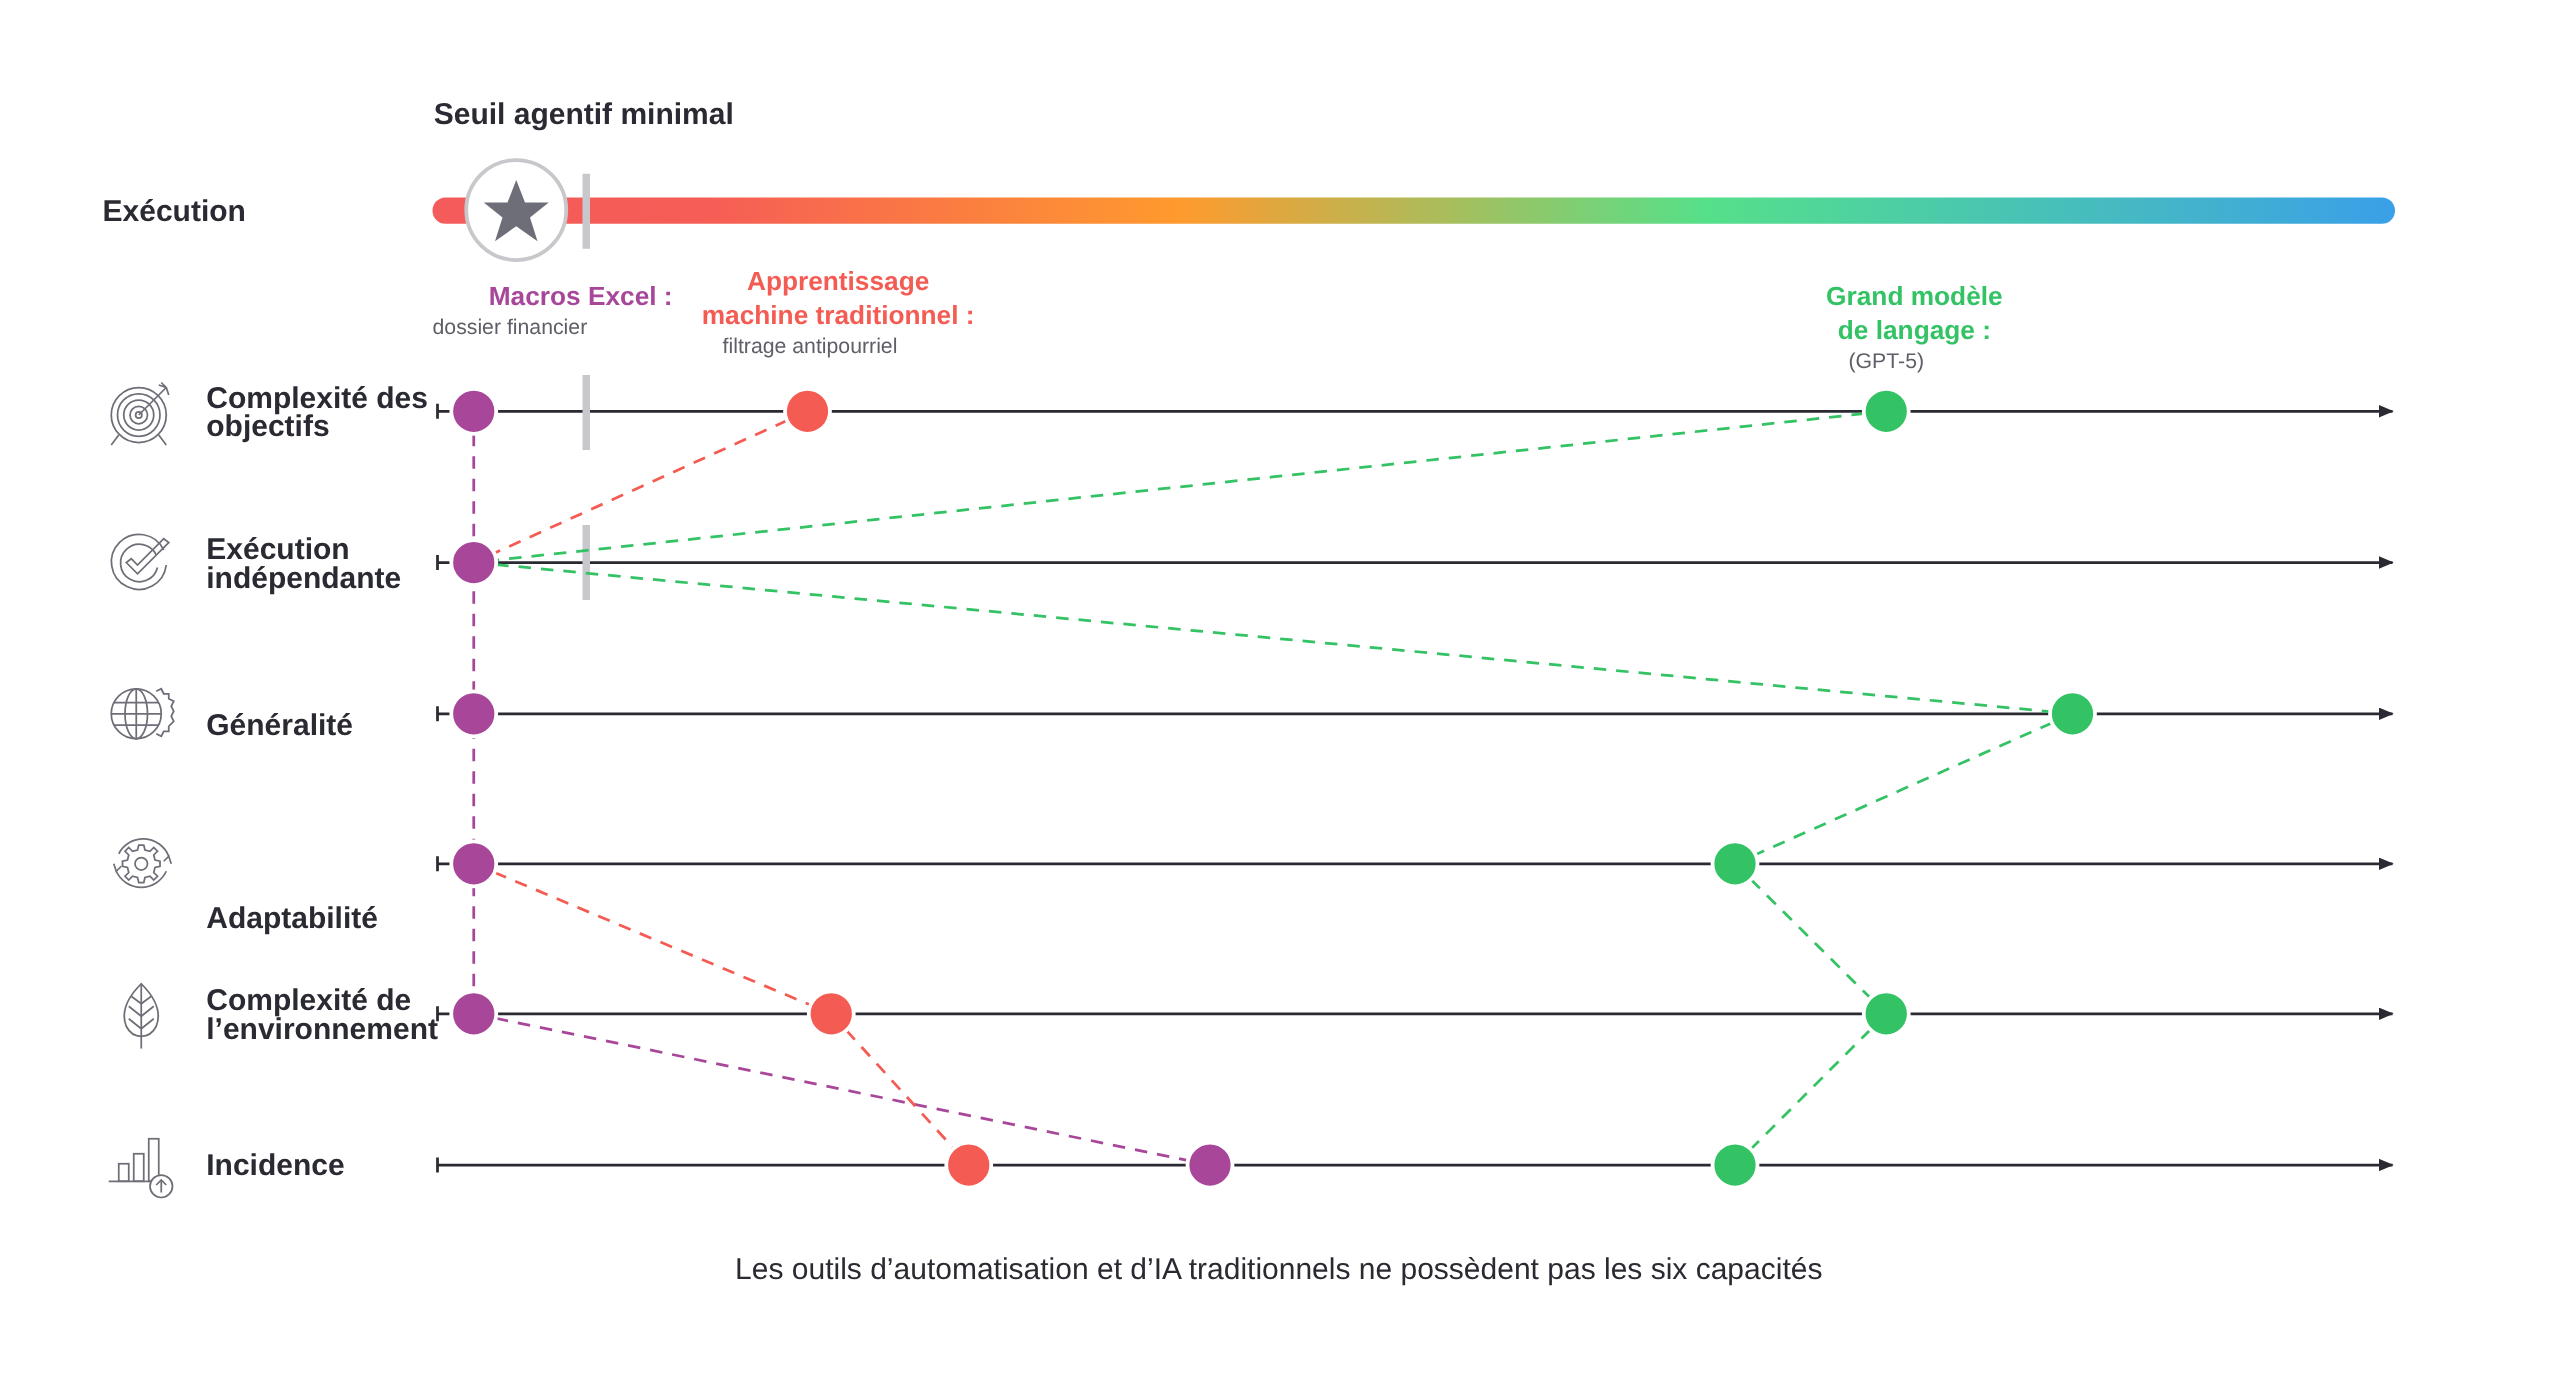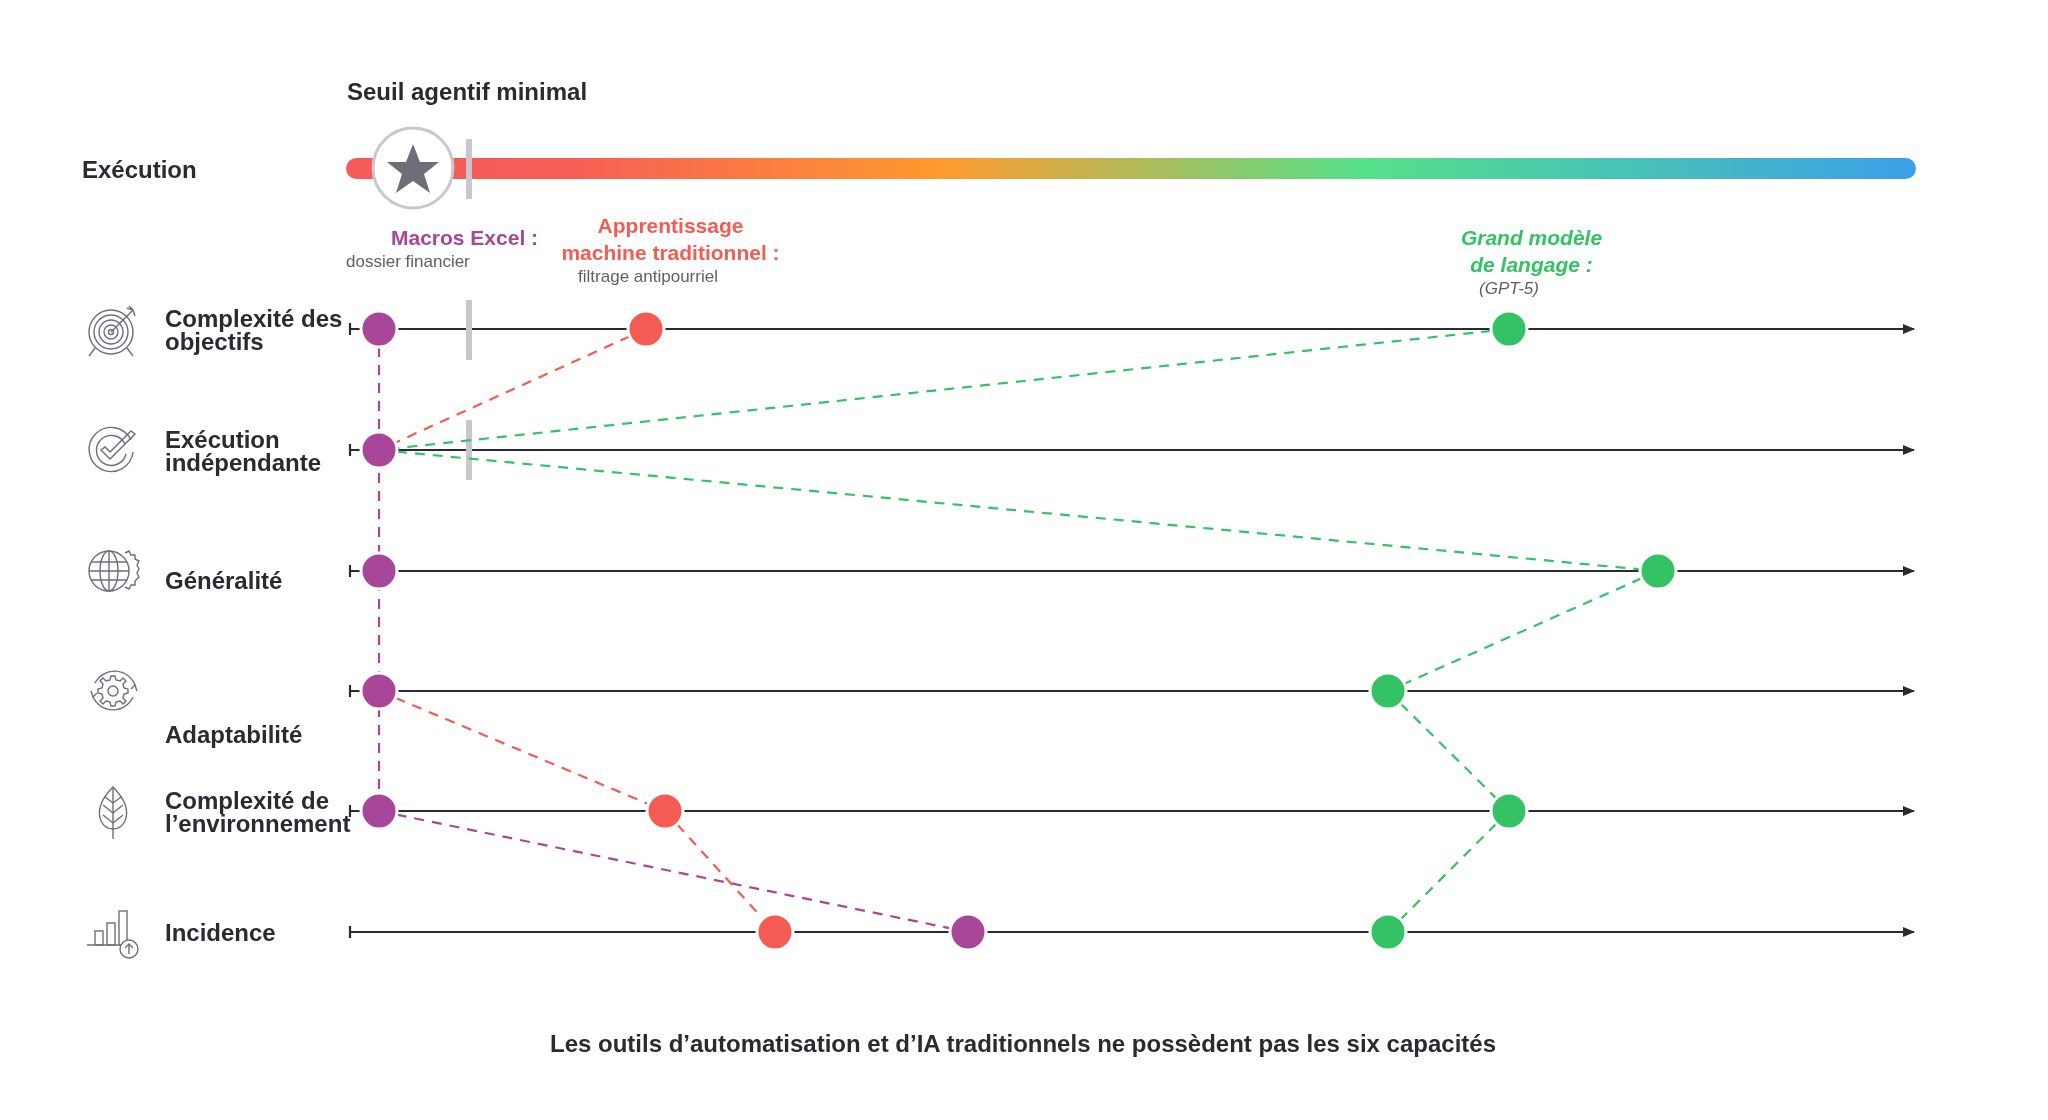--- a/index.html
+++ b/index.html
@@ -6,38 +6,38 @@
   body { width: 2048px; height: 1120px; position: relative; overflow: hidden;
          font-family: "Liberation Sans", "DejaVu Sans", sans-serif; color: #2a2a33; }
   .abs { position: absolute; }
   .title { font-weight: 700; font-size: 24px; color: #2a2a33; white-space: nowrap; }
   .row-label { font-weight: 700; font-size: 24px; line-height: 23px; color: #2a2a33; }
   .tool-title { font-weight: 700; font-size: 21px; line-height: 27px; white-space: nowrap; margin-left: 45px; }
   .tool-sub { font-size: 17px; line-height: 22px; color: #5e5e68; white-space: nowrap; }
   .center { transform: translateX(-50%); text-align: center; }
   svg.diagram { position: absolute; left: 0; top: 0; }
   .icon { position: absolute; width: 56px; height: 56px; }
-  .caption { font-weight: 700; font-size: 24px; color: #2a2a33; white-space: nowrap; margin-top: 28px; }
+  .caption { font-weight: 400; font-size: 24px; color: #2a2a33; white-space: nowrap; }
 </style>
 </head>
 <body>
 
 <div class="abs title" style="left:347px; top:78px;">Seuil agentif minimal</div>
 <div class="abs title" style="left:82px; top:156px;">Exécution</div>
 
 <div class="abs" style="left:346px; top:224px;">
   <div class="tool-title" style="color:#a8479a;">Macros Excel :</div>
   <div class="tool-sub">dossier financier</div>
 </div>
 <div class="abs center" style="left:648px; top:212px;">
   <div class="tool-title" style="color:#f45b52;">Apprentissage</div>
   <div class="tool-title" style="color:#f45b52;">machine traditionnel :</div>
   <div class="tool-sub">filtrage antipourriel</div>
 </div>
-<div class="abs center" style="left:1509px; top:224px;font-style:italic;">
+<div class="abs center" style="left:1509px; top:224px;">
   <div class="tool-title" style="color:#33c264;">Grand modèle</div>
   <div class="tool-title" style="color:#33c264;">de langage :</div>
   <div class="tool-sub">(GPT-5)</div>
 </div>
 
 <svg class="diagram" width="2048" height="1120" viewBox="0 0 2048 1120">
   <defs>
     <linearGradient id="agentGrad" x1="346" y1="0" x2="1916" y2="0" gradientUnits="userSpaceOnUse">
       <stop offset="0" stop-color="#f45b5b"></stop>
       <stop offset="0.14" stop-color="#f65d56"></stop>

